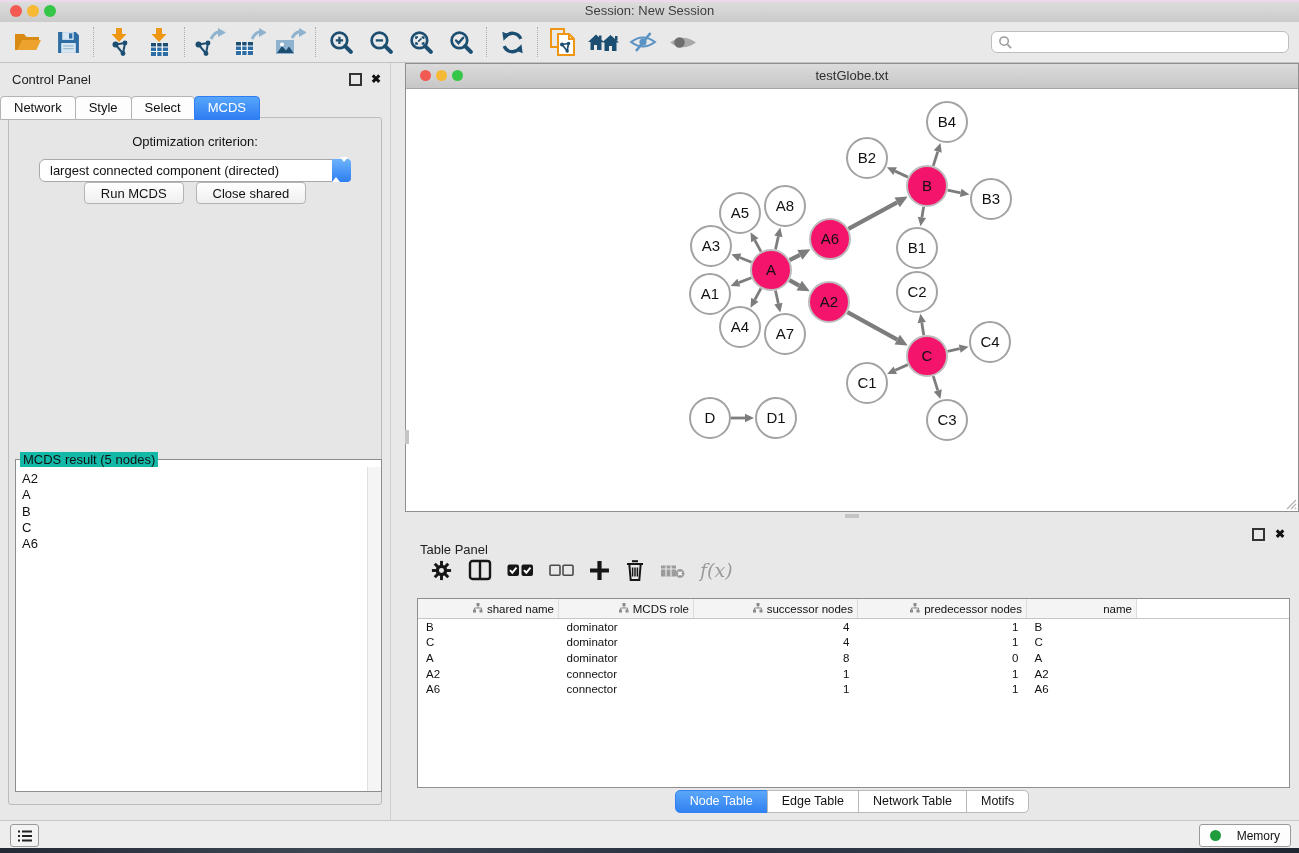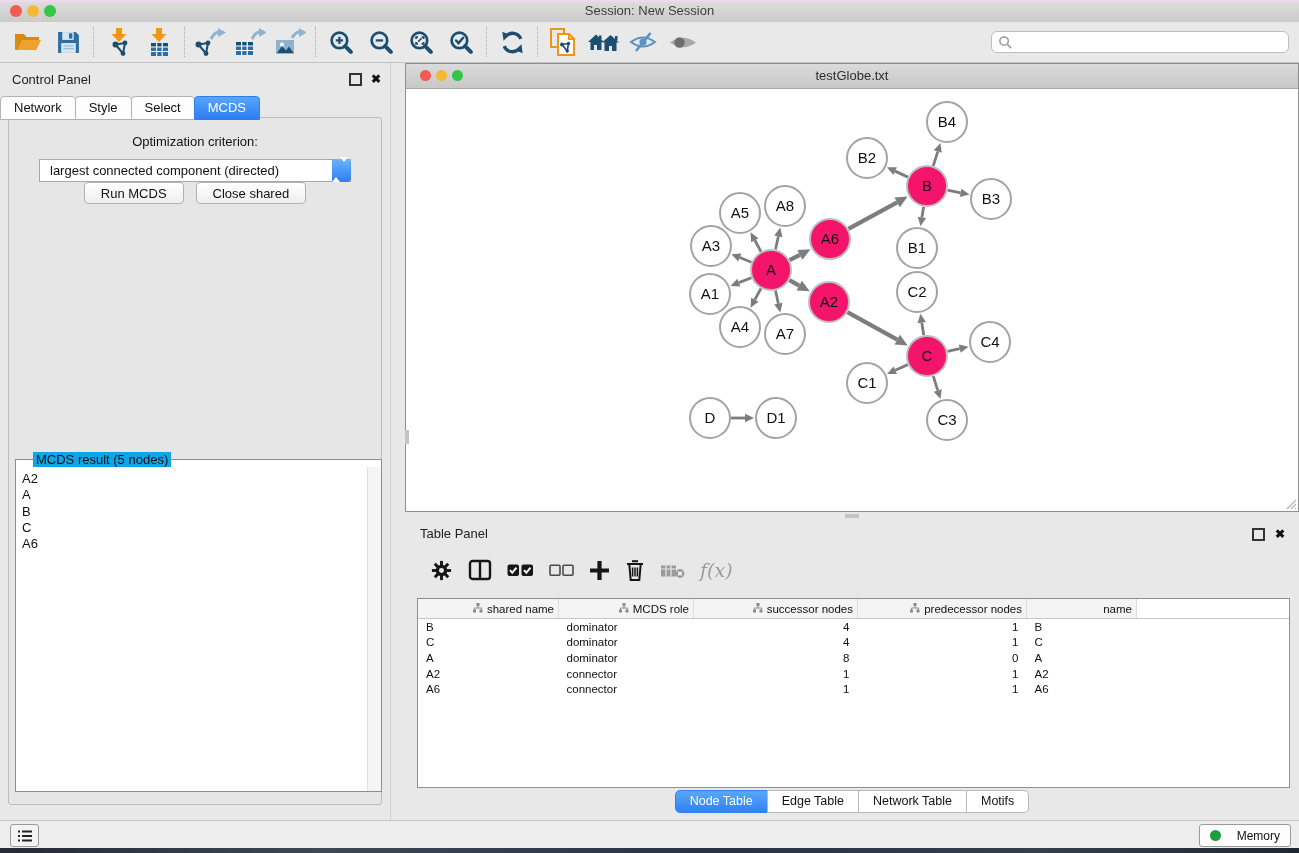--- a/index.html
+++ b/index.html
@@ -31,53 +31,53 @@
   .float-box{position:absolute;width:9px;height:9px;border:2px solid #333;cursor:default}
   .close-x{position:absolute;font-size:12px;font-weight:bold;color:#111;cursor:default;line-height:12px}
   #cp-tabs{position:absolute;left:0;right:0;top:33px;display:flex;justify-content:flex-start;z-index:3}
   .cp-tab{font-size:13px;color:#111;background:#fdfdfd;border:1px solid #b3b3b3;
     padding:3px 13px 4px;margin-right:-1px;border-radius:4px 4px 0 0;cursor:default}
   .cp-tab.active{background:linear-gradient(#57a6fb,#2e7df2);border-color:#2e7df2;color:#fff}
   #cp-content{position:absolute;left:8px;right:8px;top:54px;bottom:15px;background:#e6e6e6;
     border:1px solid #bcbcbc;border-radius:3px}
   #opt-label{text-align:center;margin-top:16px;font-size:13px;color:#111}
   #criterion-select{position:relative;margin:10px auto 0;width:312px;height:23px;background:#fff;
-    border:1px solid #a9a9a9;border-radius:0;box-sizing:border-box;font-size:13px;color:#111;
+    border:1px solid #a9a9a9;border-radius:6px;box-sizing:border-box;font-size:13px;color:#111;
     line-height:21px;padding-left:10px;cursor:default}
   #criterion-stepper{position:absolute;right:-1px;top:-1px;width:19px;height:23px;border-radius:0 4px 4px 0;
     background:linear-gradient(#6db3fb,#2d7ef2)}
   .tri-up{width:0;height:0;border-left:4px solid transparent;border-right:4px solid transparent;
     border-bottom:5px solid #fff;margin:4px auto 2px}
   .tri-down{width:0;height:0;border-left:4px solid transparent;border-right:4px solid transparent;
     border-top:5px solid #fff;margin:2px auto 0}
   #cp-buttons{display:flex;justify-content:center;gap:12px;margin-top:0}
   .btn{height:22px;padding:0 16px;font-size:13px;color:#111;background:linear-gradient(#ffffff,#efefef);
     border:1px solid #b3b3b3;border-radius:4px;cursor:default;font-family:"Liberation Sans",sans-serif}
   #result-fieldset{position:absolute;left:6px;top:334px;width:365px;height:338px;margin:0;padding:0;
     border:1px solid #8d8d8d;background:#fff}
-  #result-fieldset legend{font-size:13px;color:#111;margin-left:17px;padding:0 3px;background:#0ea5e9}
+  #result-fieldset legend{font-size:13px;color:#111;margin-left:4px;padding:0 3px;background:#14b8a6}
   #result-list{position:absolute;left:0;right:14px;top:0;bottom:0;padding:4px 0 0 6px;
     font-size:13px;line-height:16.3px;color:#111;overflow:hidden}
   #result-scroll{position:absolute;right:0;top:0;bottom:0;width:13px;background:#f5f5f5;border-left:1px solid #e0e0e0}
 
   
   #network-window{position:absolute;left:405px;top:63px;width:894px;height:449px;background:#fff;
     border:1px solid #8f8f8f;box-sizing:border-box}
   #nw-titlebar{position:relative;height:24px;background:linear-gradient(#dbdbdb,#c7c7c7);
     border-bottom:1px solid #a6a6a6}
   #nw-titlebar .t-title{position:absolute;left:0;right:0;top:4px;text-align:center;font-size:13px;color:#2e2e2e}
   #graph-svg{display:block}
   #nw-vscroll{position:absolute;left:-1px;top:366px;width:4px;height:14px;background:#c4c4c4}
   #nw-grip{position:absolute;right:1px;bottom:1px;width:13px;height:13px}
 
   #nw-hscroll{position:absolute;left:845px;top:514px;width:14px;height:4px;background:#c4c4c4}
 
   
   #table-panel{position:absolute;left:405px;top:520px;width:894px;height:300px;background:#e8e8e8}
-  #table-panel .panel-title{position:absolute;left:15px;top:6px}
+  #table-panel .panel-title{position:absolute;left:15px;top:22px}
   #tp-toolbar{position:absolute;left:3px;right:3px;top:28px;height:44px;display:flex;
     align-items:center;gap:15px;padding-left:22px}
   .tpicon{display:flex;align-items:center;justify-content:center;cursor:default}
   #fx-label{font-family:"DejaVu Serif",serif;font-style:italic;font-size:19px;color:#9a9a9a}
   #tp-table{position:absolute;left:12px;top:78px;width:873px;height:190px;background:#fff;
     border:1px solid #8f8f8f;box-sizing:border-box;overflow:hidden}
   #tp-table table{border-collapse:collapse;table-layout:fixed;font-size:11.5px;color:#111;width:100%}
   #tp-table th{background:#f4f4f4;border-right:1px solid #dcdcdc;border-bottom:1px solid #c6c6c6;
     font-weight:normal;height:19px;padding:0 4px;text-align:right;white-space:nowrap;overflow:hidden}
   #tp-table th .hlabel{margin-left:4px}

